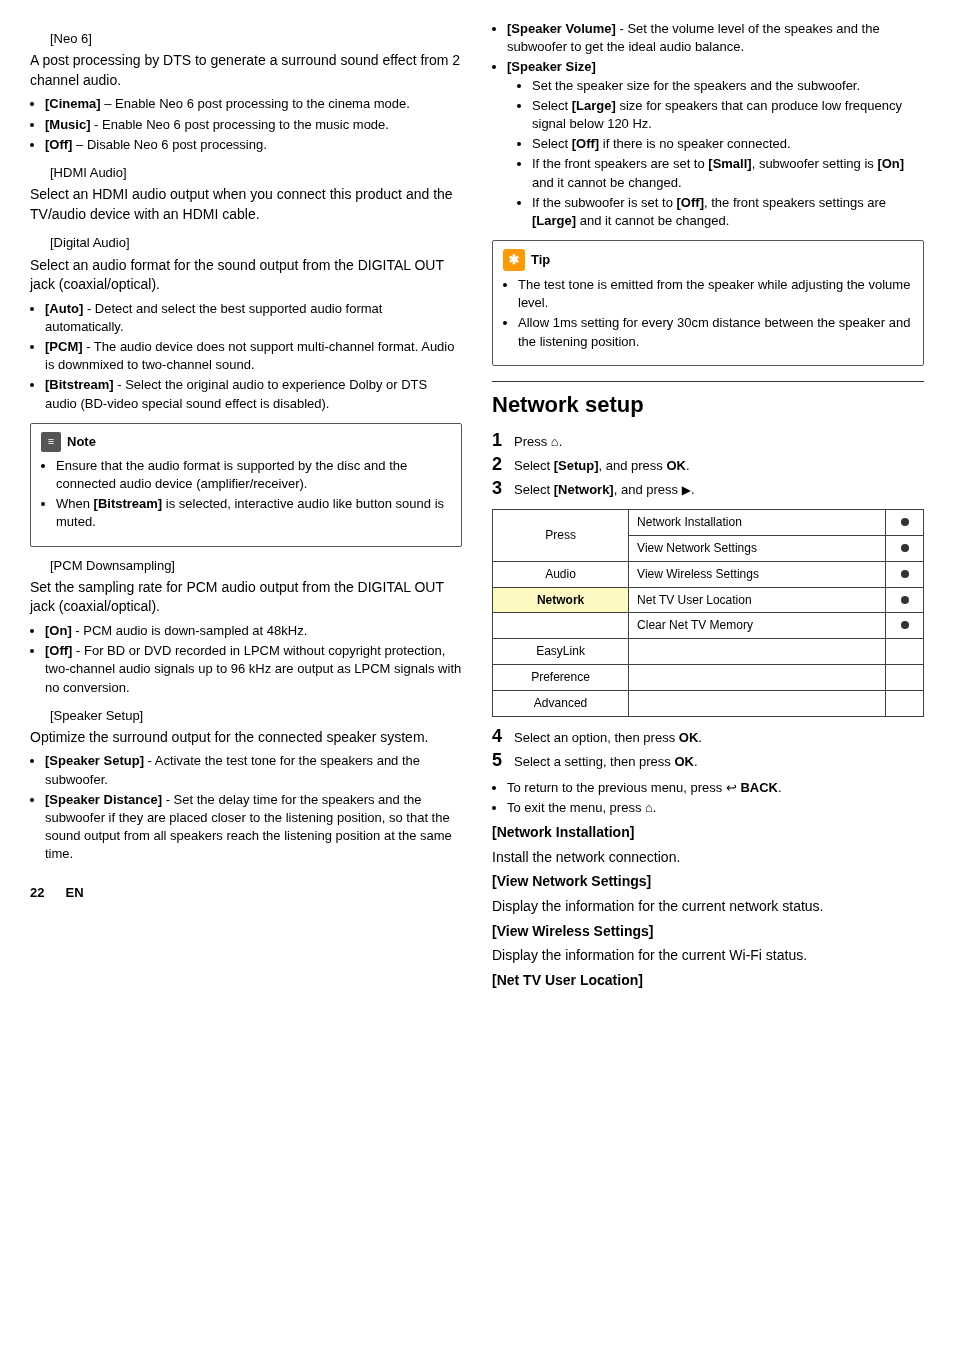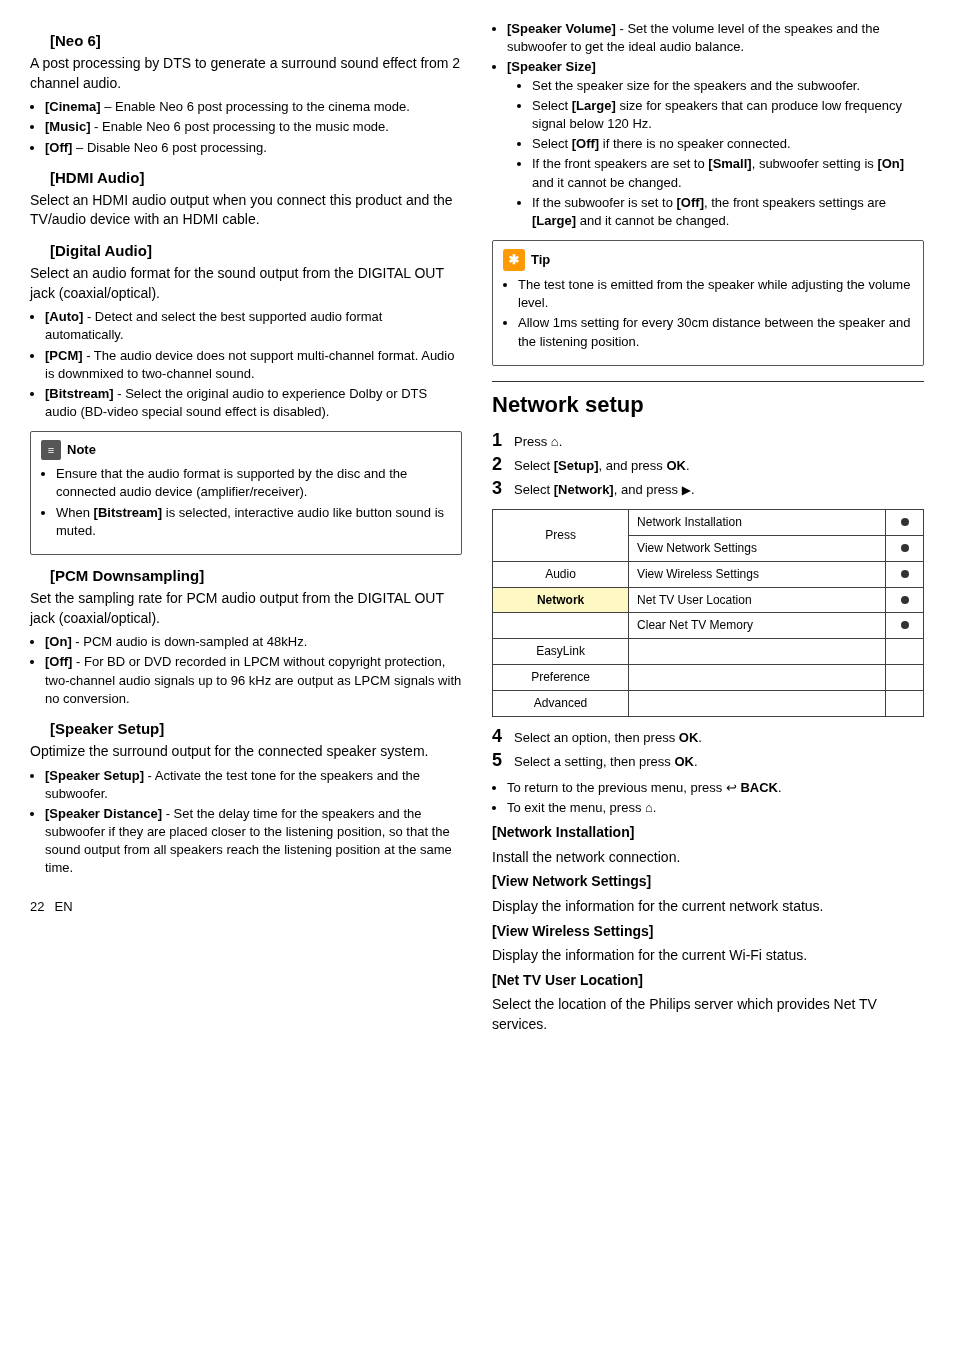--- a/index.html
+++ b/index.html
@@ -20,22 +20,22 @@
     }
     .col-left {
       flex: 1;
       max-width: 440px;
     }
     .col-right {
       flex: 1;
       max-width: 440px;
     }
     h3 {
-      font-size: 15px;
-      font-weight: bold;
+      font-size: 13px;
+      font-weight: normal;
       margin-top: 10px;
       margin-bottom: 3px;
       padding-left: 20px;
     }
     p {
       margin-bottom: 5px;
       font-size: 14px;
     }
     ul {
       margin-left: 15px;
@@ -171,24 +171,24 @@
       height: 8px;
       background: #333;
       border-radius: 50%;
     }
     .bold-bracket {
       font-weight: bold;
     }
     .page-footer {
       margin-top: 20px;
       font-size: 13px;
-      font-weight: normal;
-      display: flex;
-      align-items: center;
-      gap: 10px;
+      font-weight: bold;
+      display: flex;
+      align-items: center;
+      gap: 21px;
     }
     .right-arrow {
       display: inline-block;
       font-size: 12px;
     }
   </style>
 </head>
 <body>
 
 <div class="page">
@@ -351,16 +351,15 @@
       <li>To exit the menu, press ⌂.</li>
     </ul>
 
     <p><span class="bold-bracket">[Network Installation]</span></p>
     <p>Install the network connection.</p>
     <p><span class="bold-bracket">[View Network Settings]</span></p>
     <p>Display the information for the current network status.</p>
     <p><span class="bold-bracket">[View Wireless Settings]</span></p>
     <p>Display the information for the current Wi-Fi status.</p>
     <p><span class="bold-bracket">[Net TV User Location]</span></p>
-    <p>Select the location of the Philips server which provides Net TV services.</p>
 
   </div>
 </div>
 
 </body></html>

